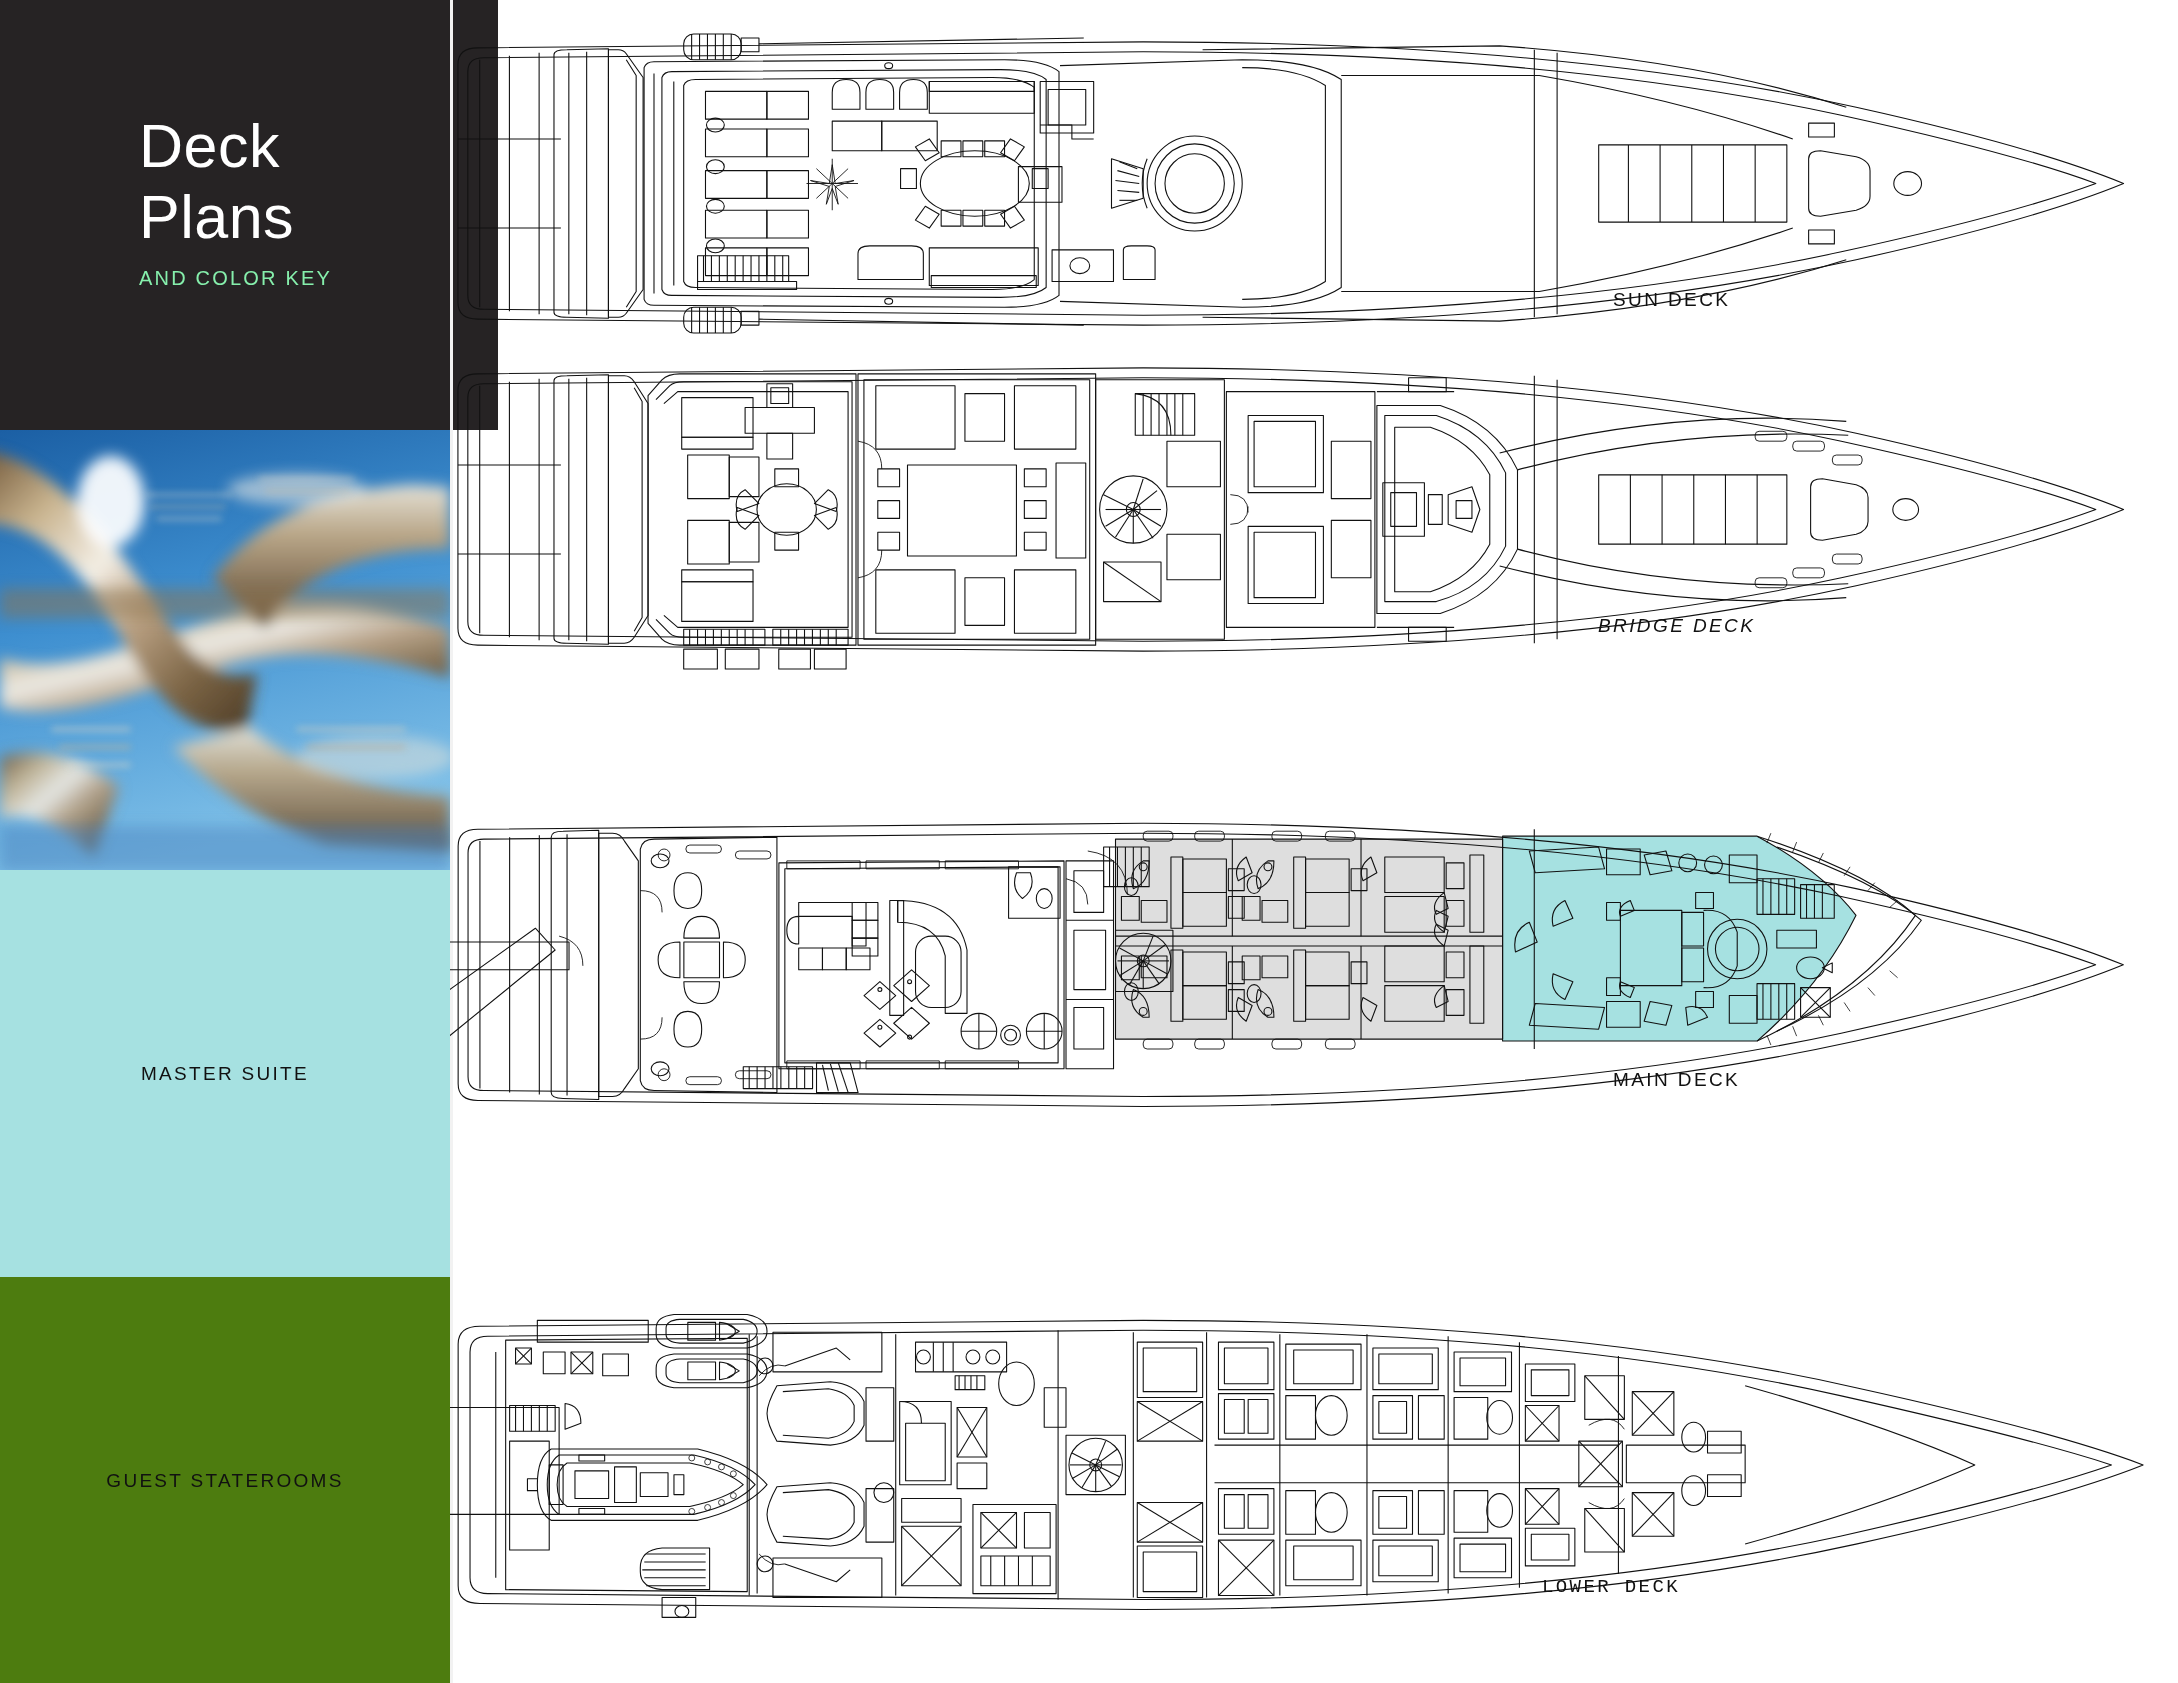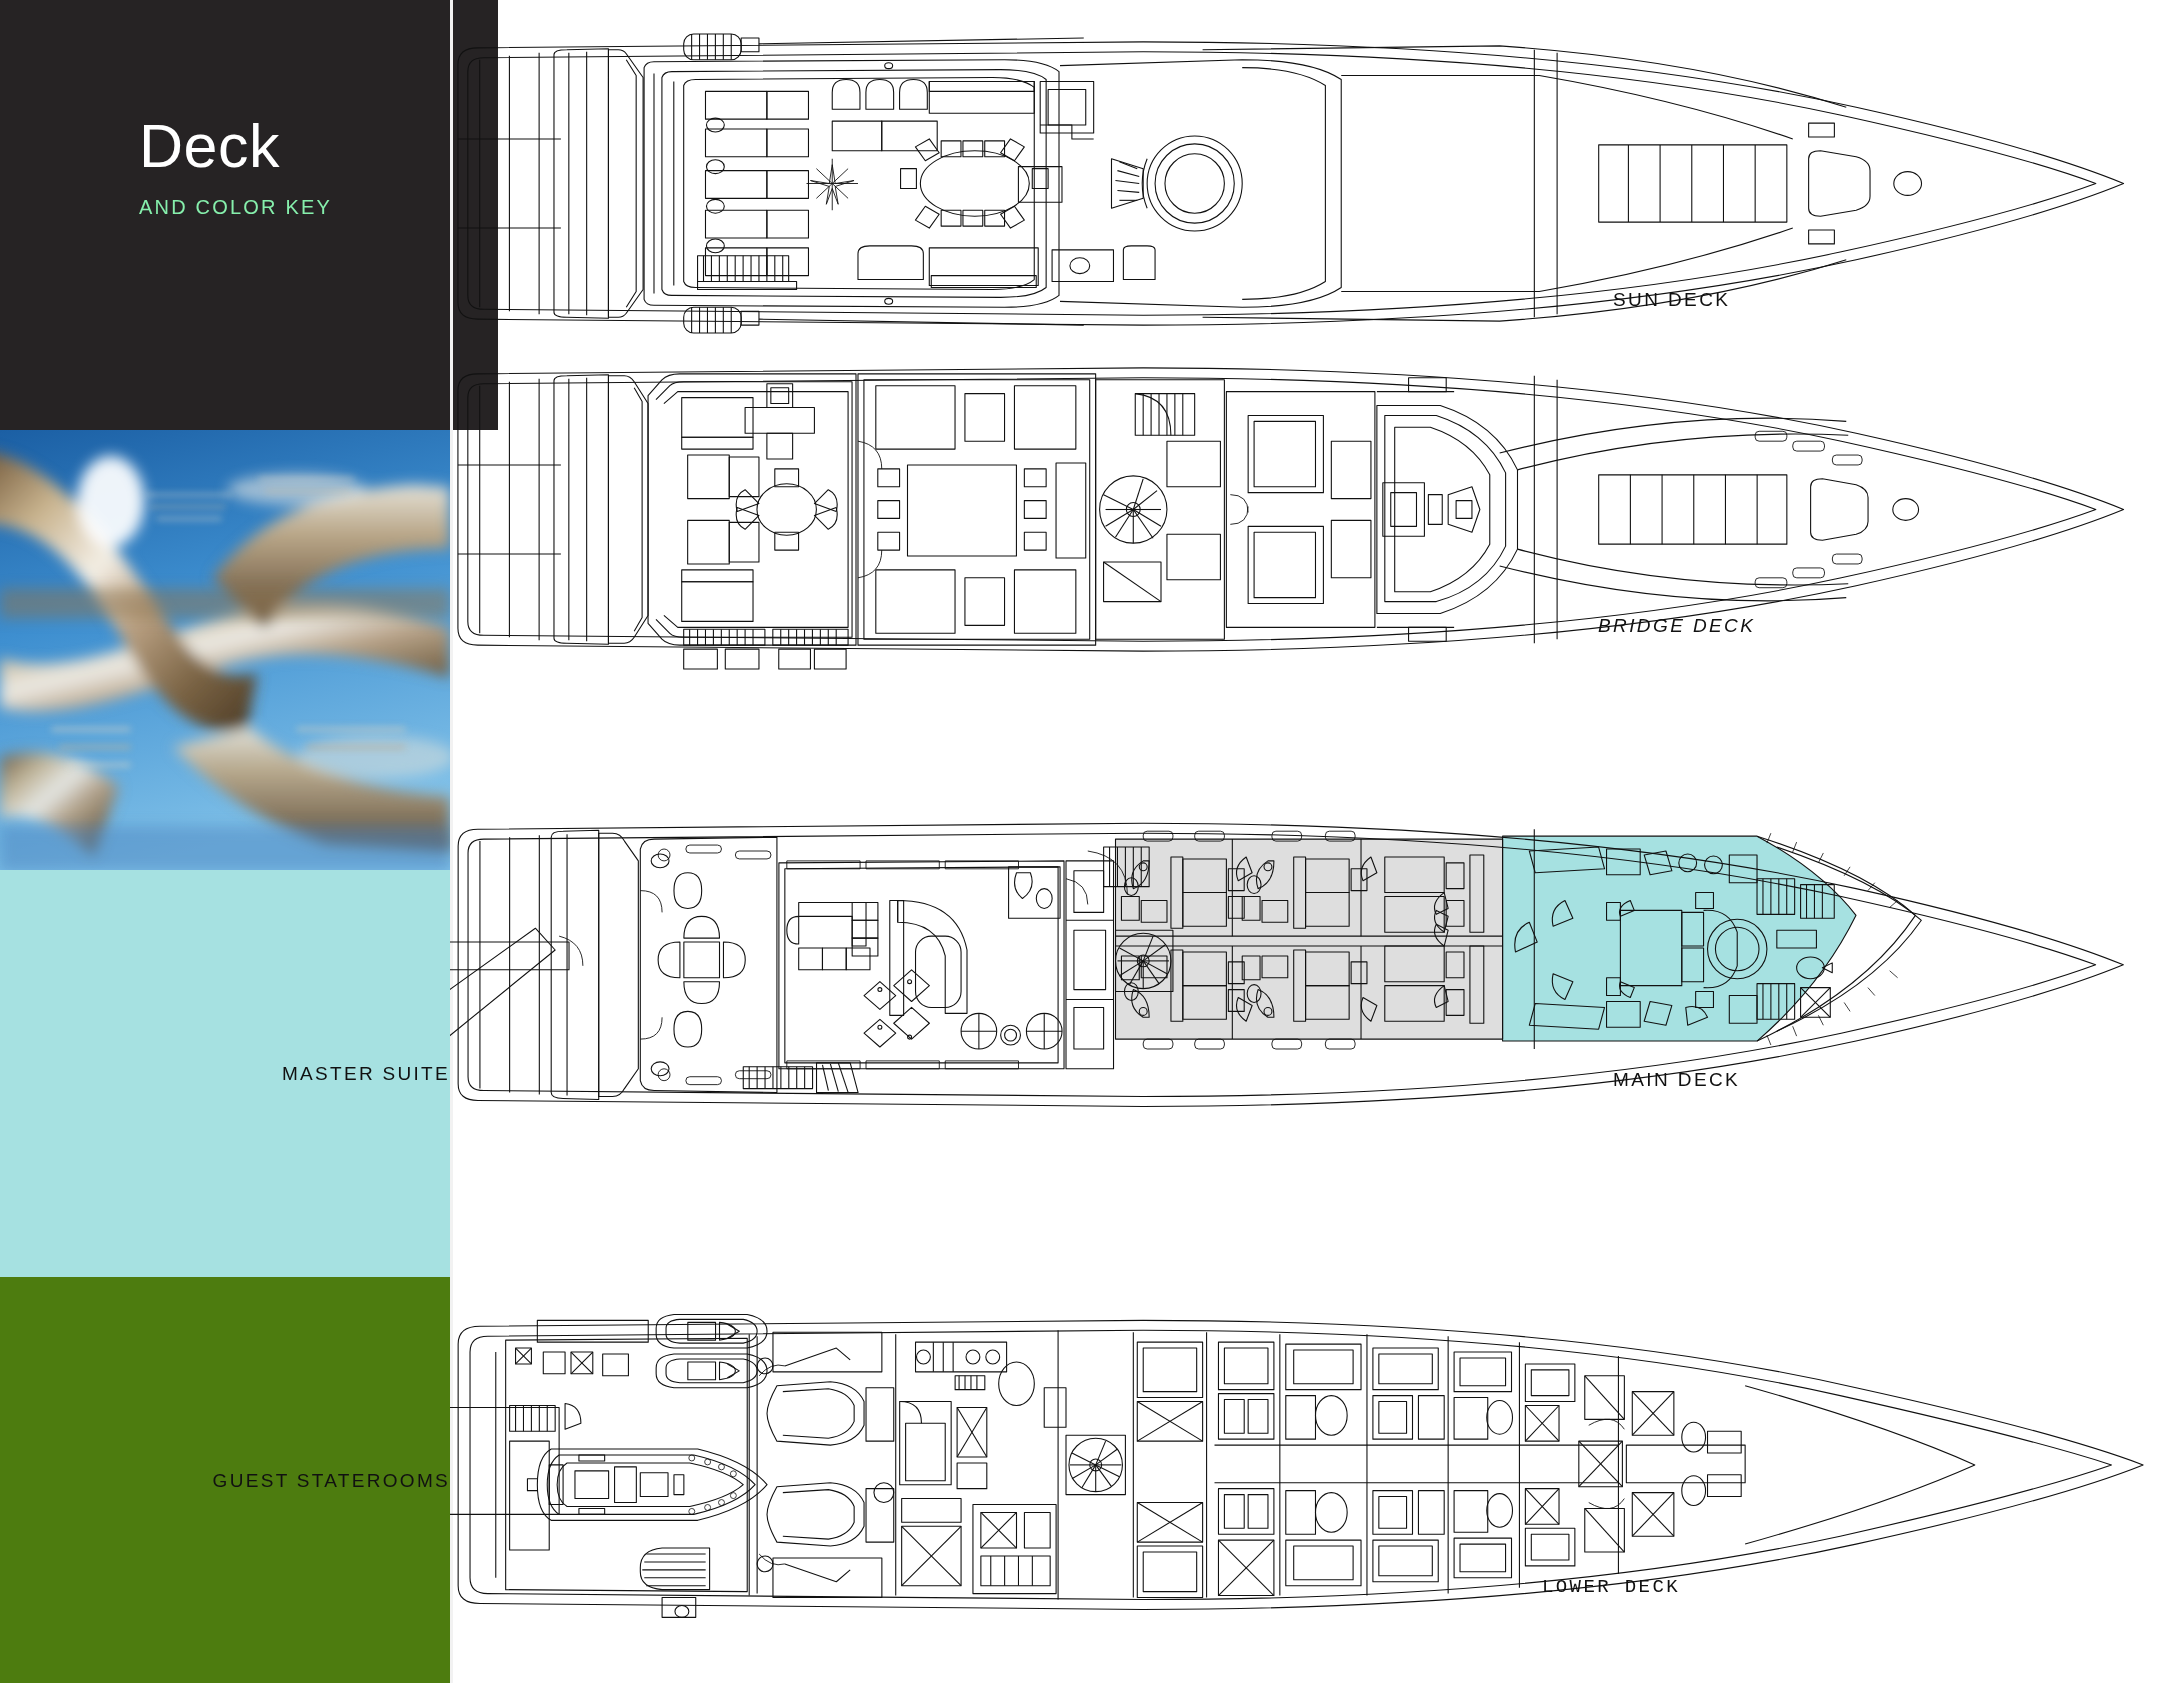--- a/index.html
+++ b/index.html
@@ -14,21 +14,21 @@
   .title-line{color:#ffffff;font-size:61px;line-height:71px;font-weight:300;
     letter-spacing:0.5px;font-family:"Liberation Sans",sans-serif;}
   .title-sub{color:#86efac;font-size:20px;letter-spacing:2.2px;margin-top:14px;font-weight:300;}
 
   .panel-photo{position:absolute;left:0;top:430px;width:450px;height:441px;overflow:hidden;
     background:#1d4f8c;}
   .photo-canvas{position:absolute;left:0;top:0;width:450px;height:441px;}
 
   .panel-master{position:absolute;left:0;top:870px;width:450px;height:407px;background:#a6e1e1;}
   .panel-guest{position:absolute;left:0;top:1277px;width:450px;height:512px;background:#4d7c0f;}
-  .key-label{position:absolute;left:0;width:450px;text-align:right;font-size:19px;
+  .key-label{position:absolute;left:0;width:450px;text-align:center;font-size:19px;
     letter-spacing:2.3px;color:#111;font-weight:400;}
   .panel-master .key-label{top:193px;}
   .panel-guest .key-label{top:193px;}
 
   .sidebar-edge{position:absolute;left:450px;top:0;width:3px;height:1683px;background:#f2f2f2;}
 
   
   .decks{position:absolute;left:450px;top:0;width:2068px;height:1683px;}
   .deck-row{position:absolute;left:0;width:1728px;}
   .deck-svg{position:absolute;left:0;top:0;}
@@ -37,20 +37,21 @@
 </head>
 <body>
 
 <div class="page">
 
   <div class="sidebar">
 
     <div class="panel-title">
       <div class="title-lines">
         <div class="title-line">Deck</div>
+        <div class="title-line">Plans</div>
         <div class="title-sub">AND COLOR KEY</div>
       </div>
     </div>
 
     <div class="panel-photo">
       <svg class="photo-canvas" viewBox="0 0 455 445" preserveAspectRatio="none">
         <defs>
           <linearGradient id="skyG" x1="0" y1="0" x2="0.25" y2="1">
             <stop offset="0%" stop-color="#1b5fa4"></stop>
             <stop offset="45%" stop-color="#3e8fd0"></stop>

